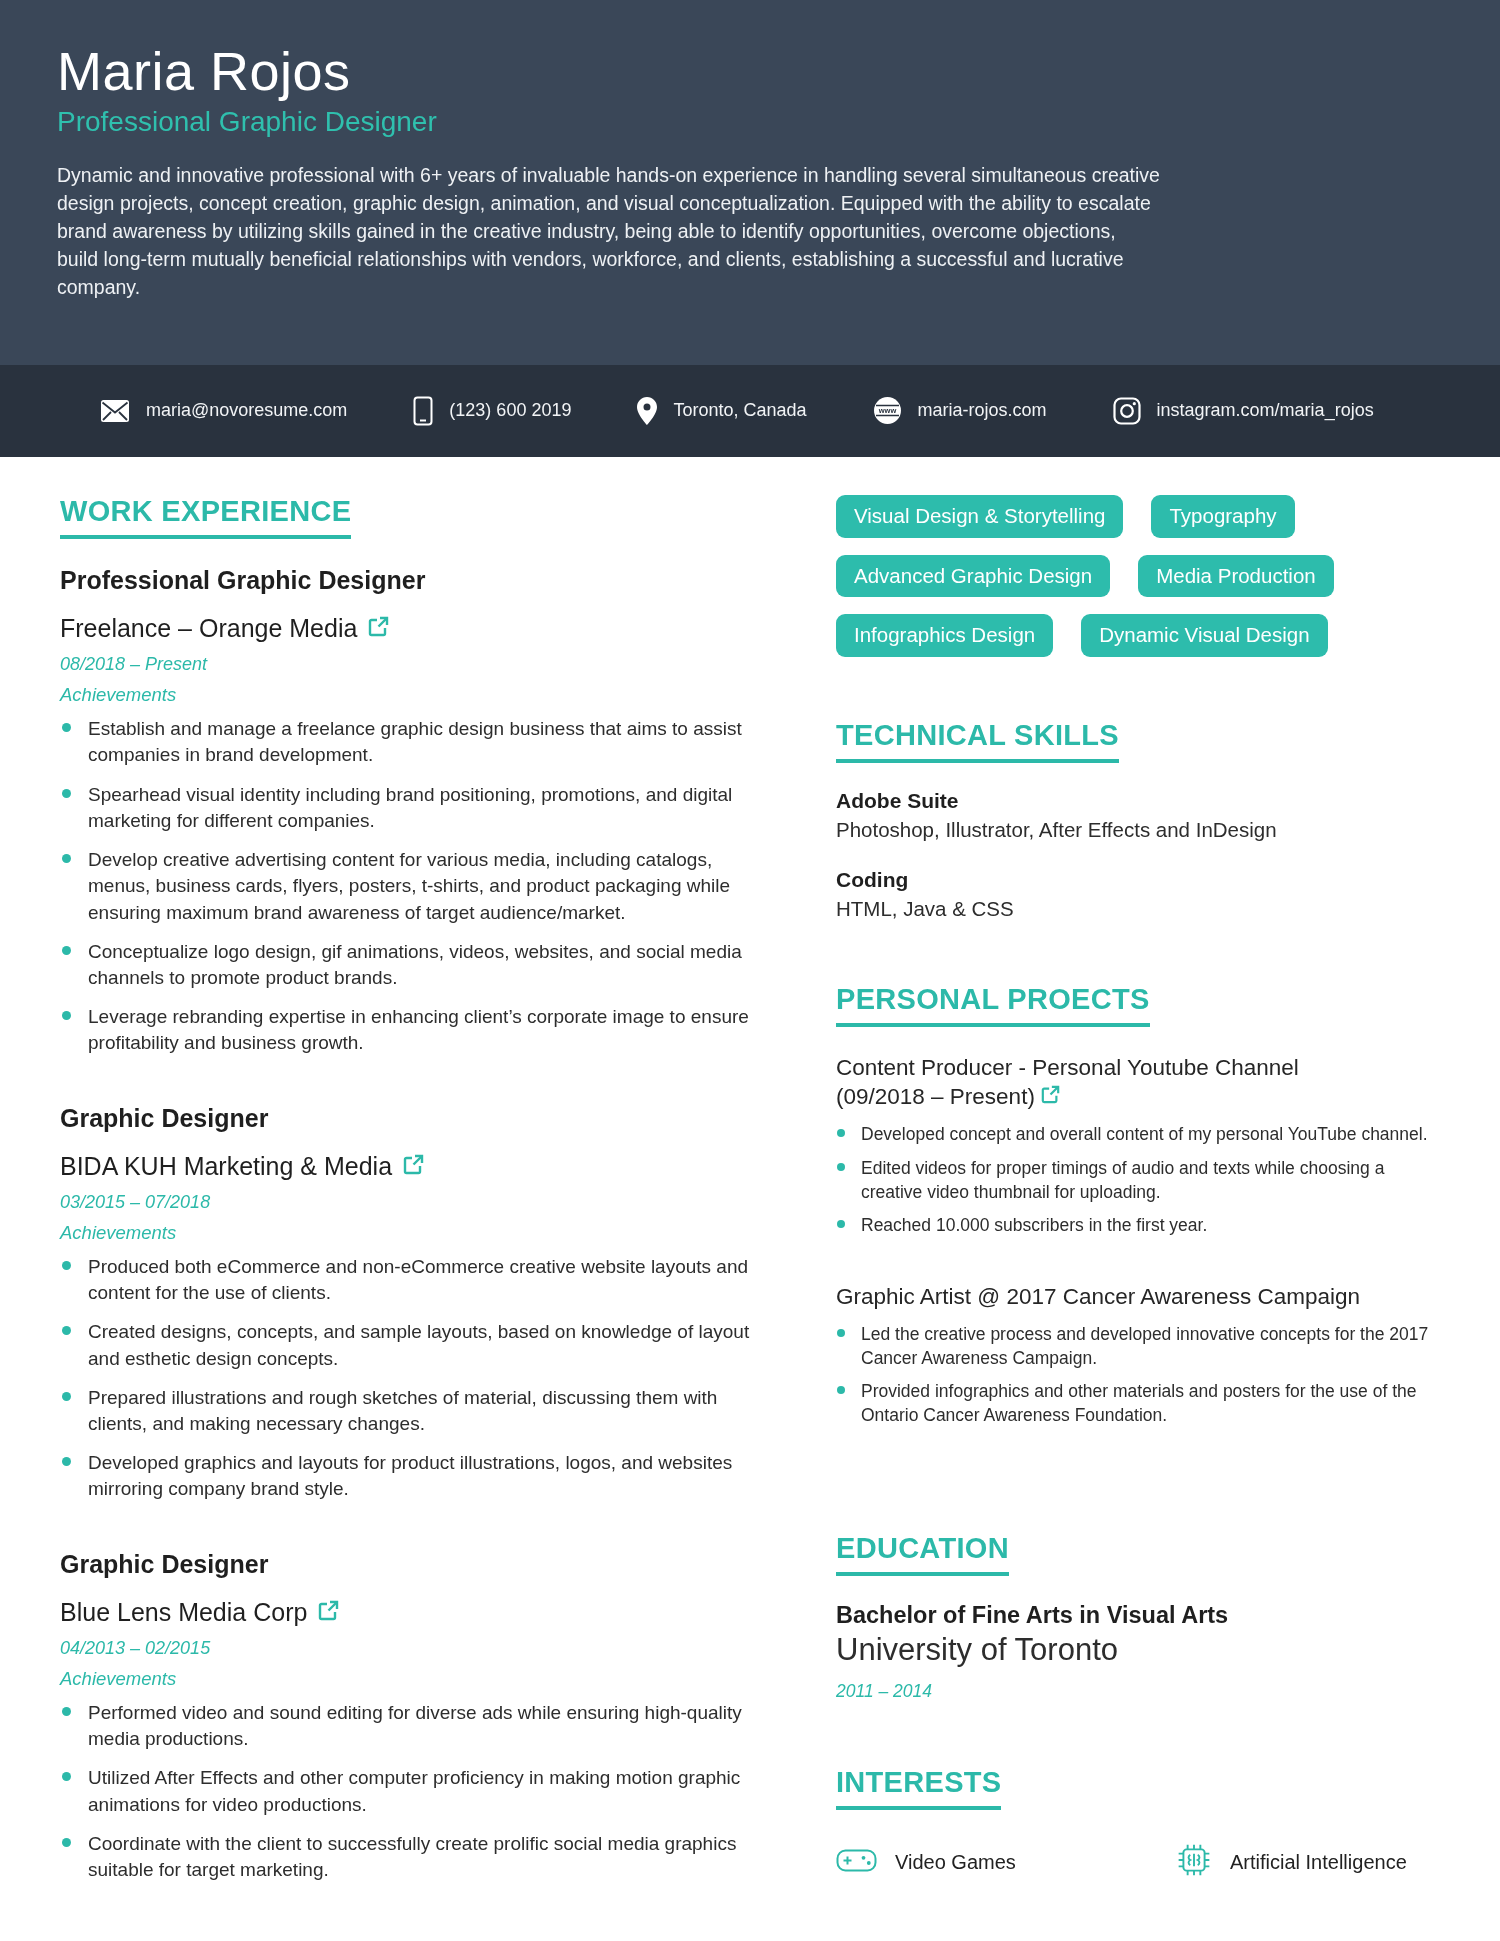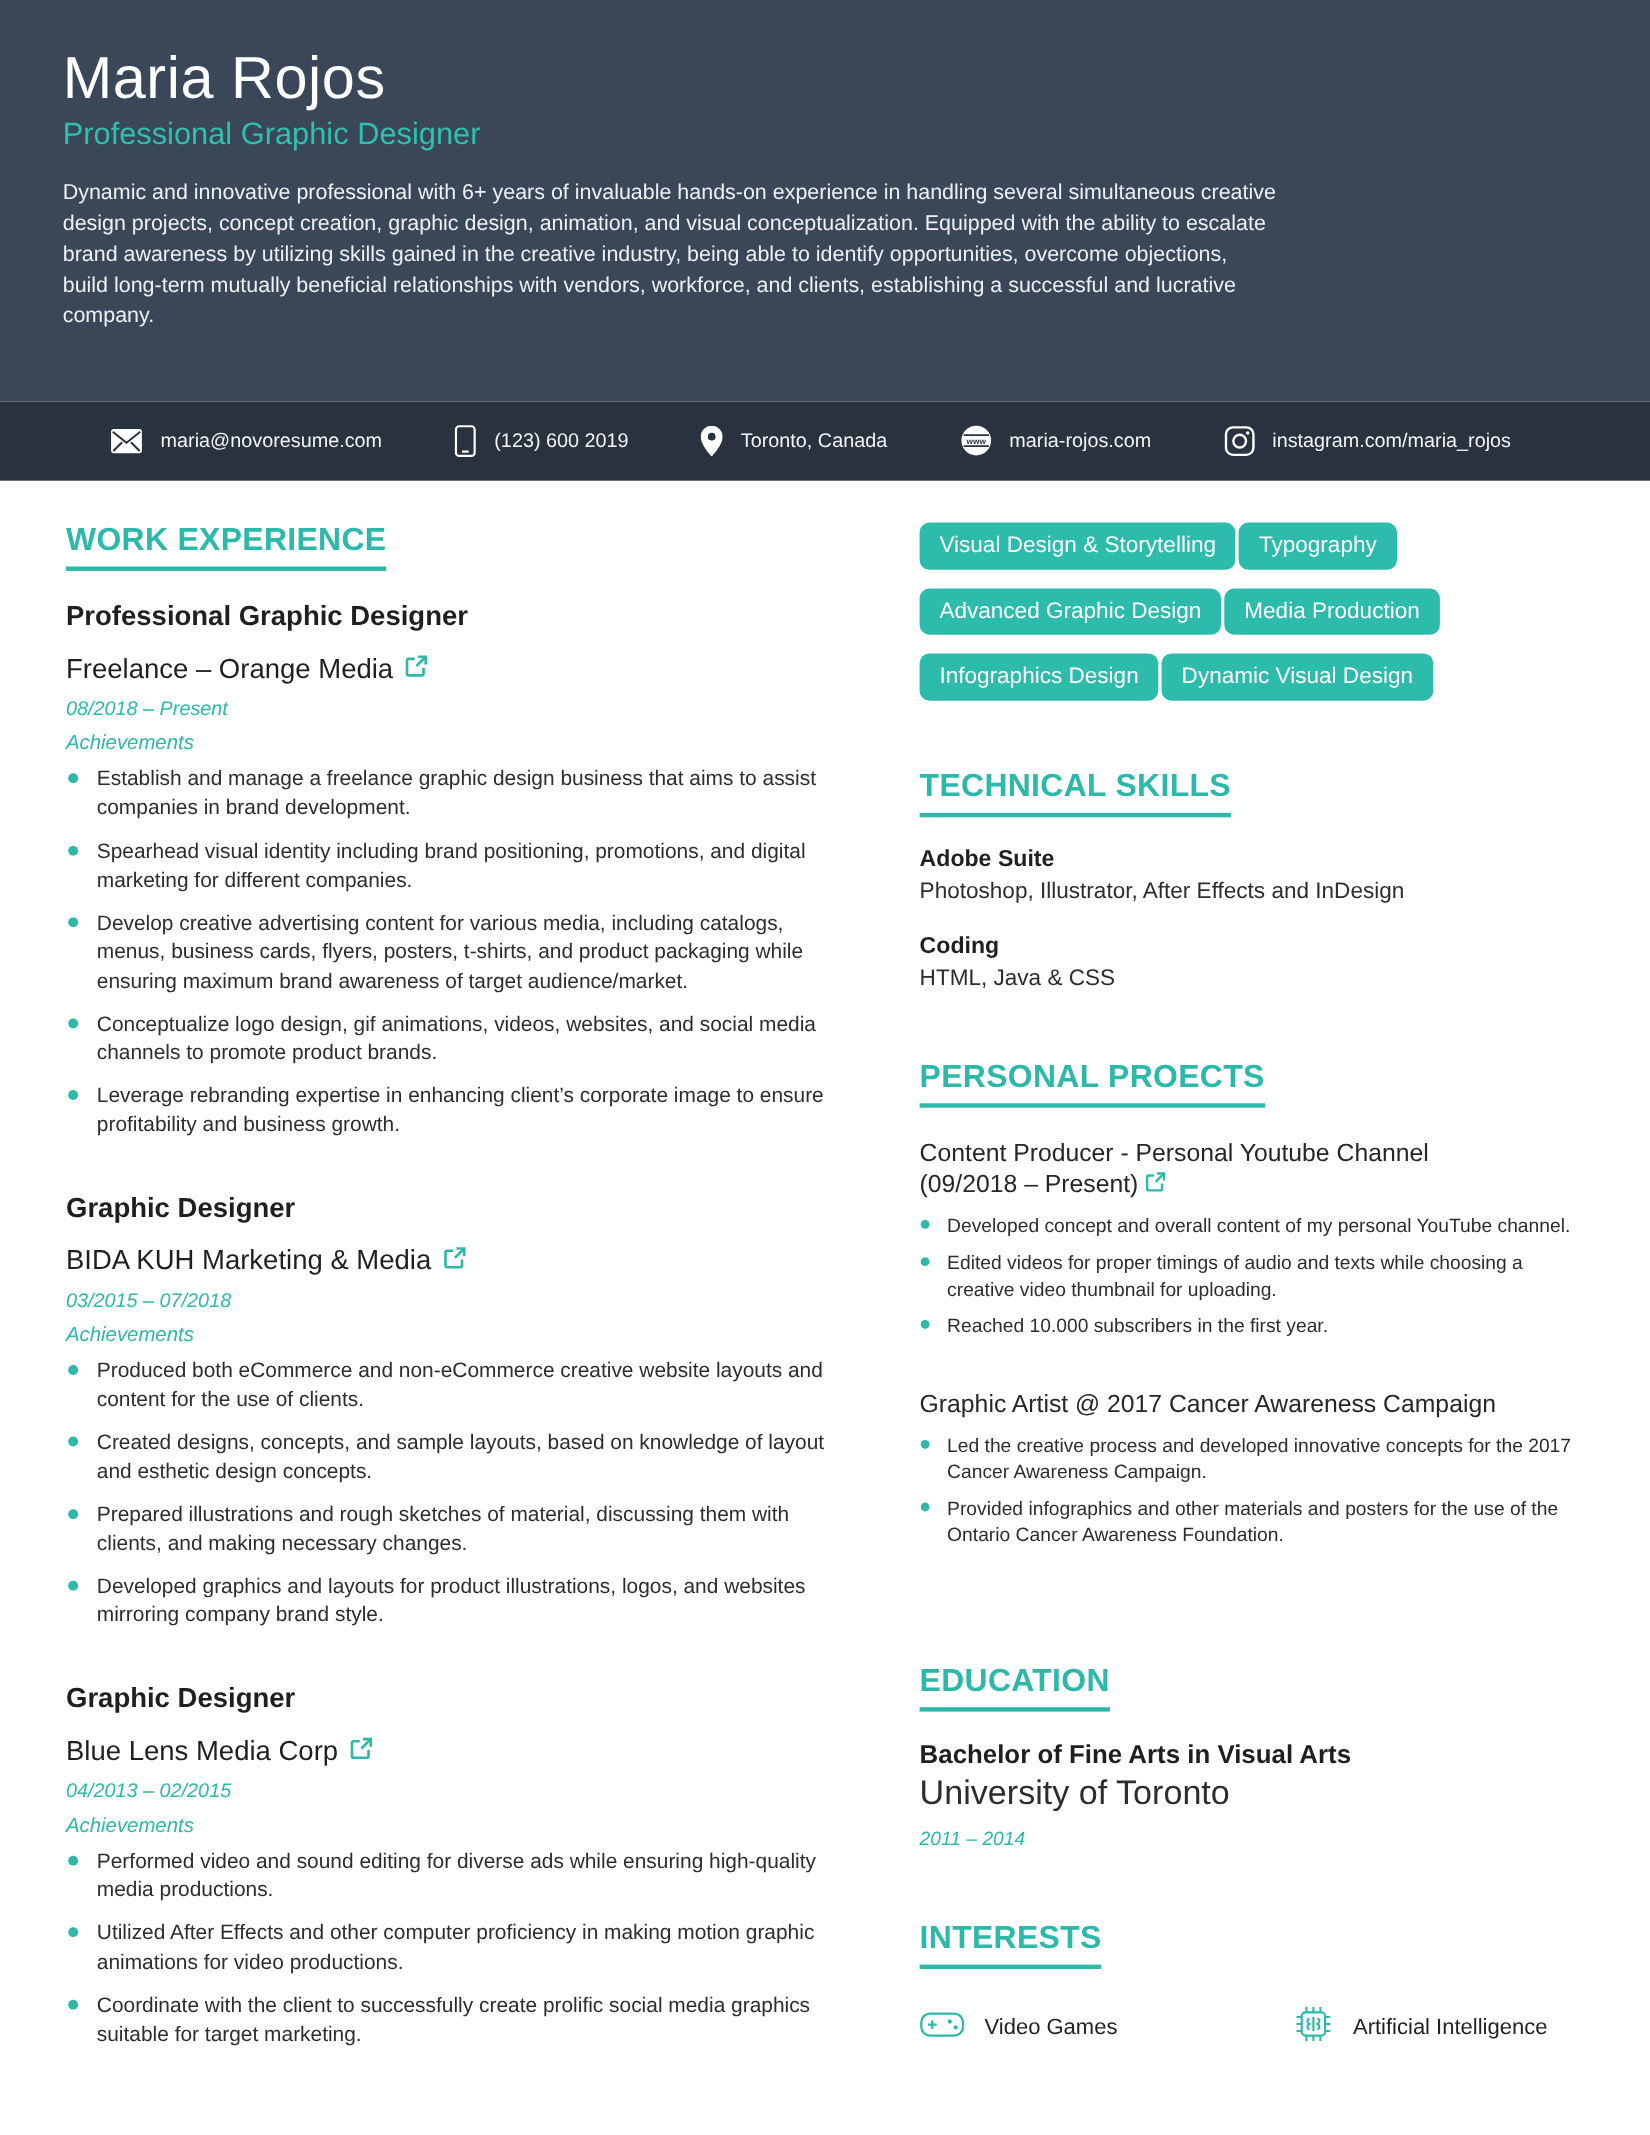--- a/index.html
+++ b/index.html
@@ -7,21 +7,21 @@
     width:1500px;height:1941px;overflow:hidden;background:#ffffff;
     display:flex;flex-direction:column;
     font-family:"Liberation Sans",sans-serif;color:#2d2d2d;
   }
   
   .header{background:#3a4758;color:#ffffff;padding:40px 60px 44px 57px;}
   .name{font-size:54px;font-weight:500;letter-spacing:.5px;margin:0;line-height:1.15;}
   .headline{color:#2fc0ae;font-size:28px;margin-top:4px;font-weight:400;}
   .summary{font-size:19.5px;line-height:1.43;max-width:1105px;margin-top:24px;color:#eef1f4;}
   
-  .contact-bar{background:#29323e;height:72px;display:flex;align-items:center;
+  .contact-bar{background:#29323e;height:92px;display:flex;align-items:center;
     padding:0 30px 0 100px;gap:66px;color:#f2f4f6;font-size:18px;flex:0 0 auto;text-align:right;}
   .contact-item{display:flex;align-items:center;gap:16px;white-space:nowrap;}
   .contact-item svg{display:block;}
   
   .main{display:flex;gap:76px;padding:38px 54px 0 60px;align-items:flex-start;flex:1 1 auto;}
   .col-left{width:700px;flex:0 0 auto;}
   .col-right{flex:1 1 auto;min-width:0;}
   .section-heading{
     display:inline-block;color:#2cb9a9;font-size:29px;font-weight:700;letter-spacing:.3px;
     border-bottom:4px solid #2cb9a9;padding-bottom:7px;margin:0 0 26px 0;
@@ -30,21 +30,21 @@
   .job{margin-bottom:46px;}
   .job-title{font-size:25px;font-weight:700;color:#1f1f1f;line-height:1.25;}
   .job-company{font-size:25px;color:#1f1f1f;display:flex;align-items:flex-end;gap:11px;margin-top:18px;}
   .dates{color:#2cb9a9;font-style:italic;font-size:18px;margin-top:11px;}
   .ach-label{color:#2cb9a9;font-style:italic;font-size:18.5px;margin-top:9px;margin-bottom:10px;}
   ul.bullets{list-style:none;margin:0;padding:0;font-size:19px;line-height:1.38;color:#2d2d2d;}
   ul.bullets li{position:relative;padding-left:28px;margin-bottom:13px;}
   ul.bullets li::before{content:"";position:absolute;left:2px;top:7px;width:9px;height:9px;border-radius:50%;background:#2cb9a9;}
   
   .rc-section{margin-bottom:62px;}
-  .tags{display:flex;flex-wrap:wrap;gap:17px 3px;max-width:560px;}
+  .tags{display:flex;flex-wrap:wrap;gap:17px 28px;max-width:560px;}
   .tag{background:#2dbcac;color:#ffffff;font-size:20.5px;padding:10px 18px;border-radius:9px;line-height:1.1;}
   .skill-group{margin-bottom:26px;}
   .skill-name{font-size:21px;font-weight:700;color:#1f1f1f;margin-bottom:5px;}
   .skill-items{font-size:20.5px;color:#2d2d2d;}
   .section-projects{margin-bottom:104px;}
   .project{margin-bottom:44px;}
   .project-title{font-size:22.5px;color:#262626;line-height:1.32;margin-bottom:11px;}
   .project-title .t-wrap{display:inline;}
   .project-title.narrow{max-width:545px;}
   ul.bullets.small{font-size:17.5px;line-height:1.36;}

